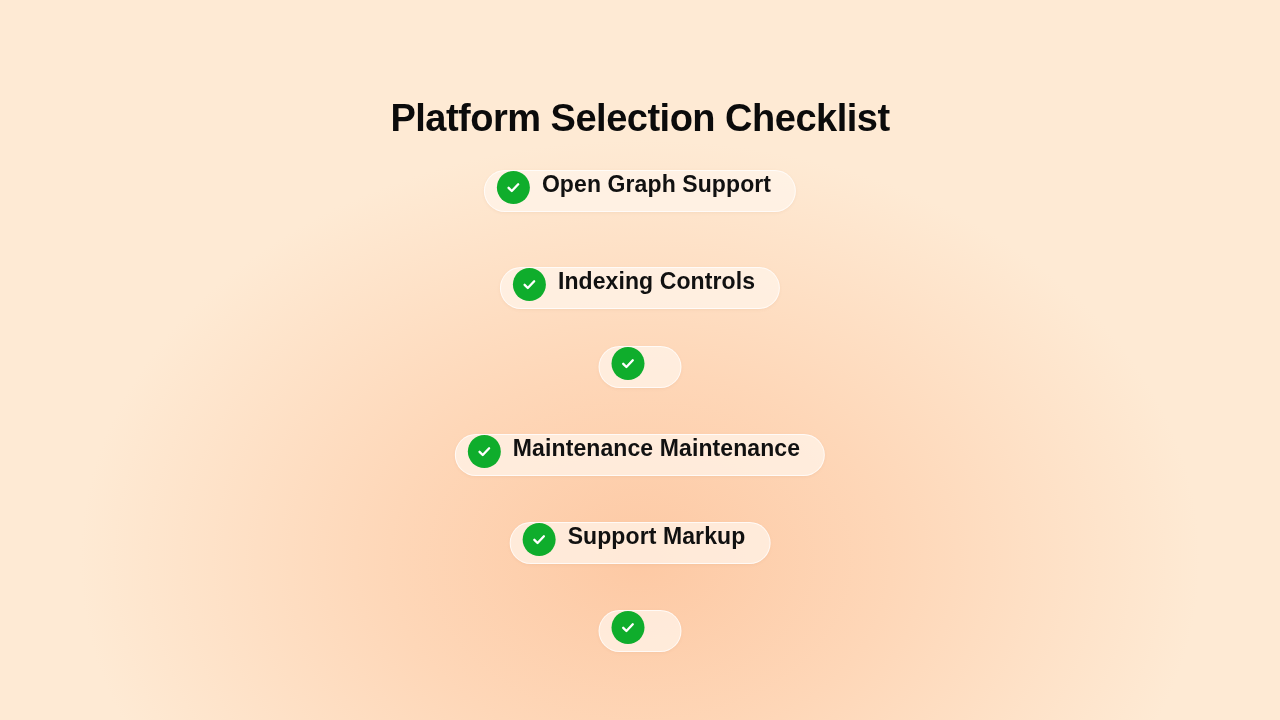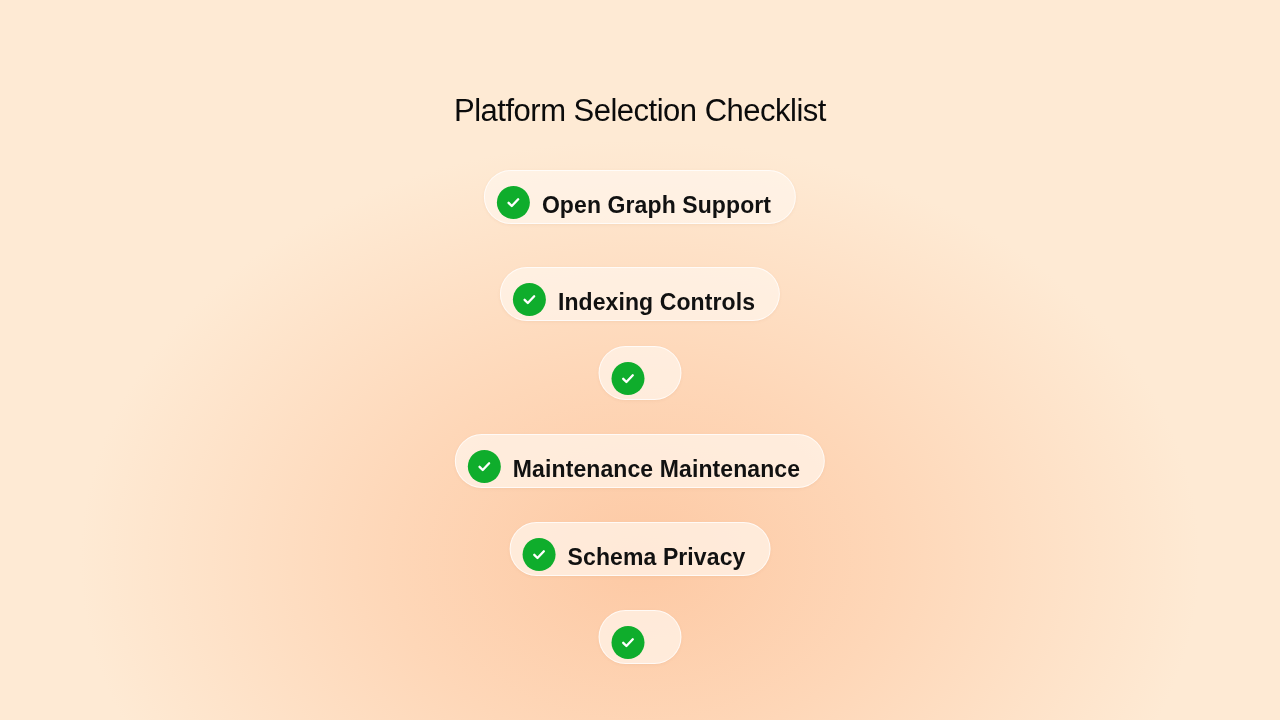--- a/index.html
+++ b/index.html
@@ -4,27 +4,27 @@
   <style>
     html, body { margin: 0; padding: 0; }
     body {
       width: 1280px; height: 720px; overflow: hidden; position: relative;
       background: radial-gradient(ellipse 560px 420px at 640px 560px, #fdc9a4 0%, #fed7b8 45%, #feead4 100%);
       background-color: #feead4;
       font-family: "Liberation Sans", "DejaVu Sans", sans-serif;
     }
     .title {
       position: absolute; left: 0; right: 0; top: 72px;
-      text-align: center; font-size: 31px; font-weight: 400;
+      text-align: center; font-size: 38px; font-weight: 700;
       color: #0b0b0b; letter-spacing: -0.5px;
     }
     .list { position: absolute; left: 0; right: 0; top: 170px; }
     .pill {
       position: absolute; left: 50%; transform: translateX(-50%);
-      height: 54px; display: flex; align-items: flex-end;
+      height: 42px; display: flex; align-items: flex-start;
       padding: 0 24px 4px 12px; border-radius: 28px;
       background: rgba(255, 245, 235, 0.72);
       border: 1px solid rgba(255, 255, 255, 0.75);
       box-shadow: 0 1px 3px rgba(200, 140, 100, 0.12);
       white-space: nowrap; box-sizing: border-box;
     }
     .check {
       width: 33px; height: 33px; border-radius: 50%;
       background: #0fad2c; display: flex; align-items: center; justify-content: center;
       margin-right: 12px; flex-shrink: 0;
@@ -67,21 +67,21 @@
         </svg>
     </span>
     <span class="label">Maintenance Maintenance</span>
   </div>
   <div class="pill" style="top:352px">
     <span class="check">
       <svg width="17" height="17" viewBox="0 0 16 16">
           <path d="M3.5 8.3l3 3 6-6.3" fill="none" stroke="#fff" stroke-width="2.2" stroke-linecap="round" stroke-linejoin="round"></path>
         </svg>
     </span>
-    <span class="label">Schema Privacy</span>
+    <span class="label">Support Markup</span>
   </div>
   <div class="pill" style="top:440px">
     <span class="check">
       <svg width="17" height="17" viewBox="0 0 16 16">
           <path d="M3.5 8.3l3 3 6-6.3" fill="none" stroke="#fff" stroke-width="2.2" stroke-linecap="round" stroke-linejoin="round"></path>
         </svg>
     </span>
   </div>
 </div>
 

